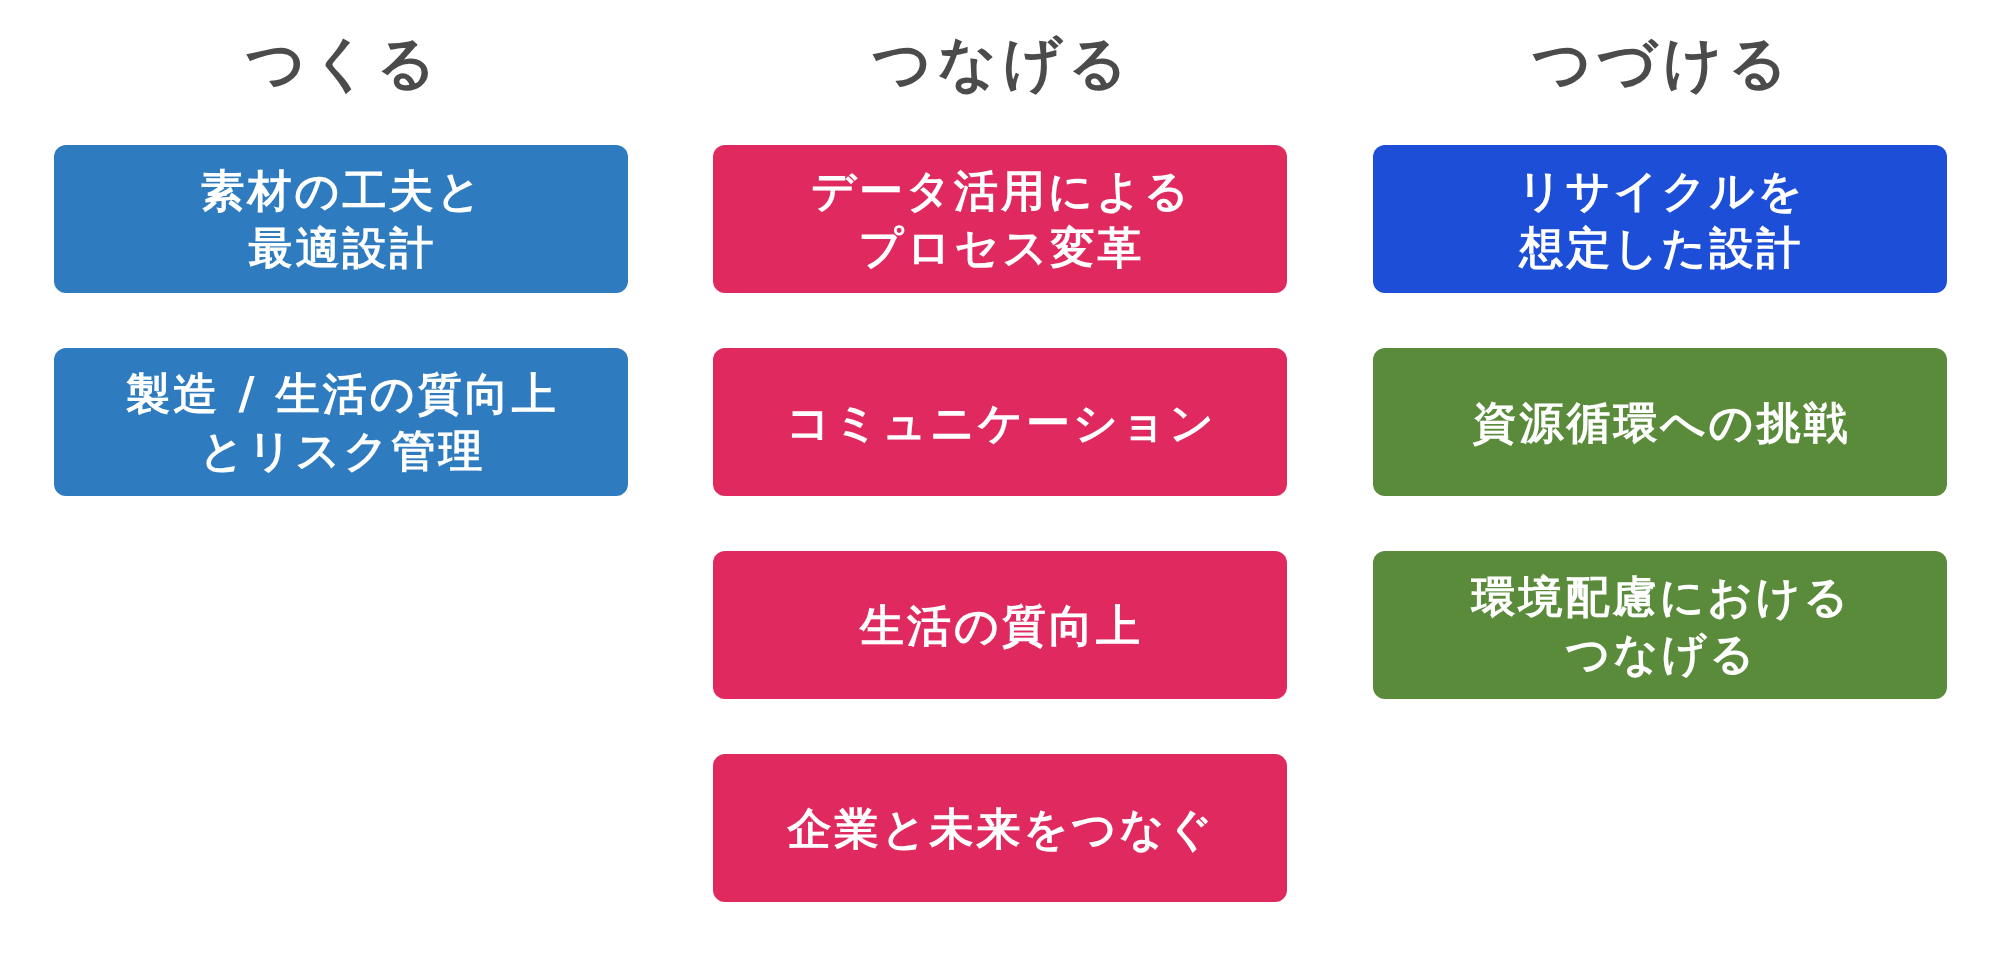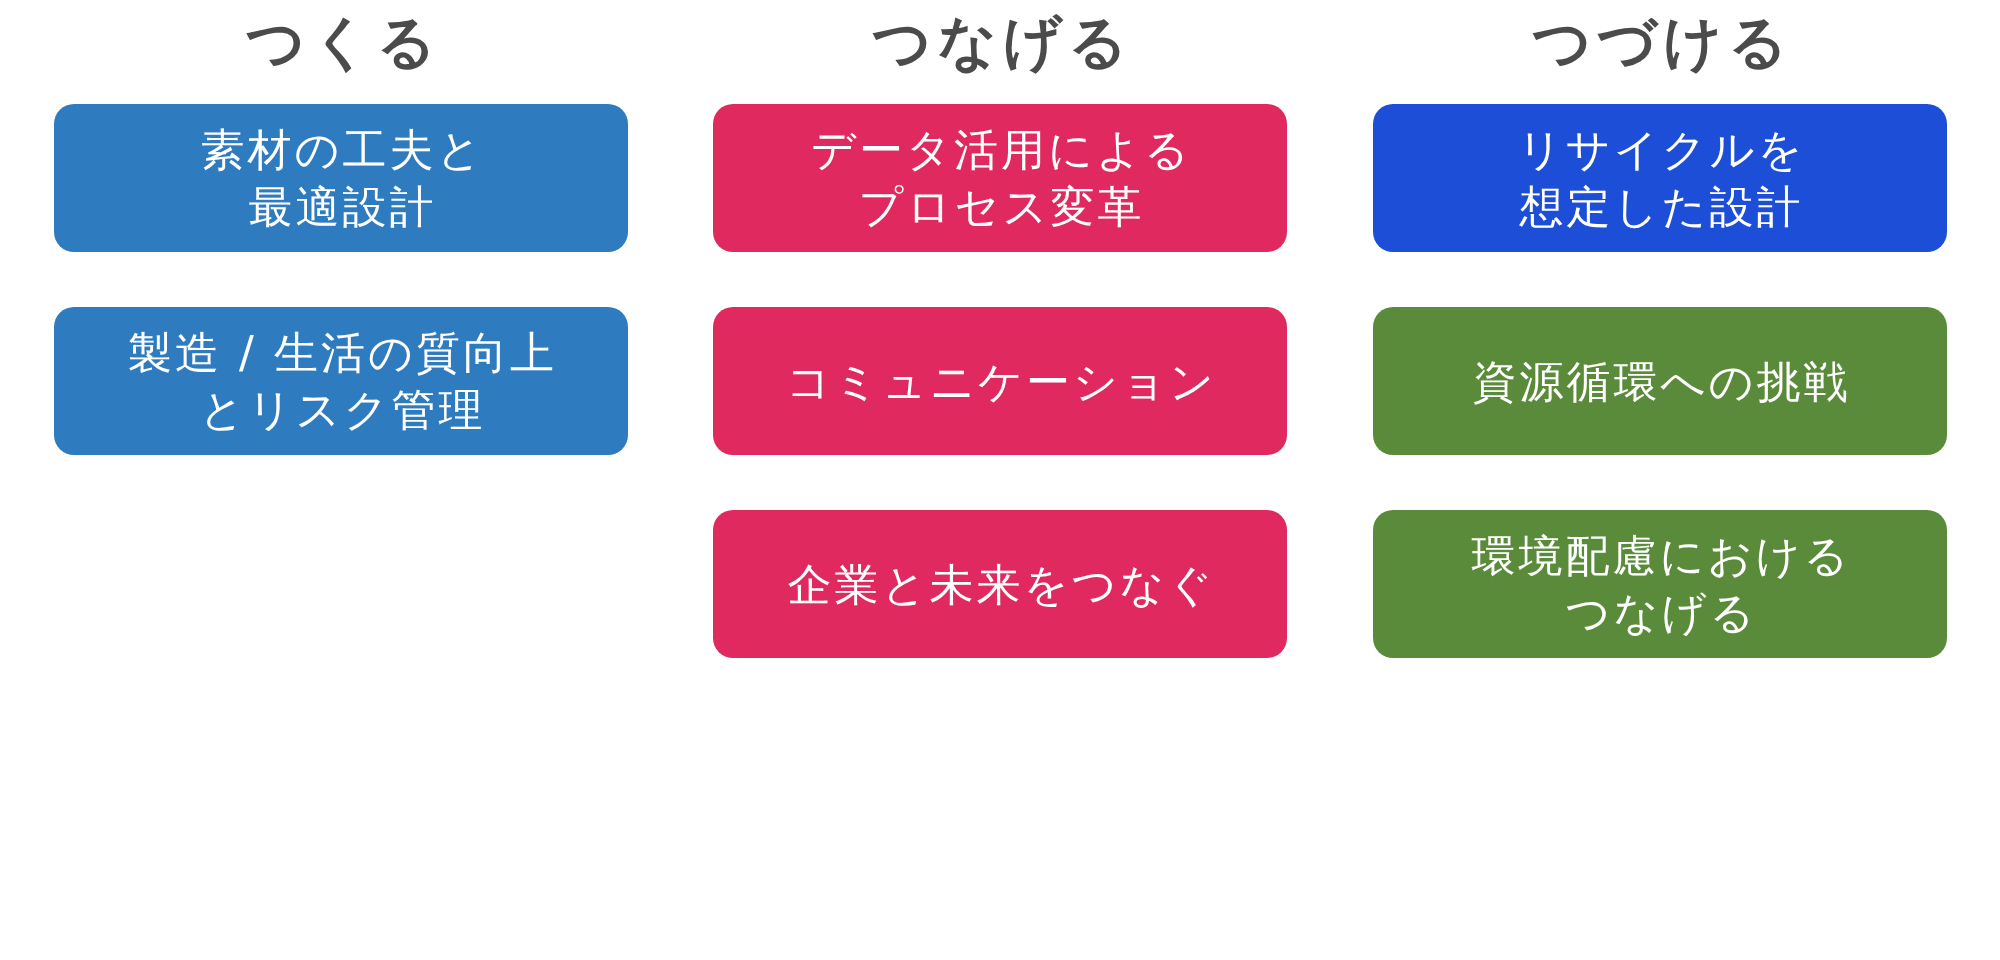--- a/index.html
+++ b/index.html
@@ -21,41 +21,41 @@
     top: 0;
     width: 574px;
     display: flex;
     flex-direction: column;
     align-items: stretch;
   }
   .col-1 { left: 54px; }
   .col-2 { left: 713px; }
   .col-3 { left: 1373px; }
   .column-header {
-    height: 104px;
+    height: 145px;
     display: flex;
     align-items: center;
     justify-content: center;
     font-size: 58px;
     font-weight: bold;
     letter-spacing: 6px;
     text-indent: 6px;
     padding-bottom: 18px;
   }
   .box {
     height: 148px;
     margin-bottom: 55px;
-    border-radius: 20px;
+    border-radius: 12px;
     display: flex;
     flex-direction: column;
     justify-content: center;
     align-items: center;
     text-align: center;
     color: #ffffff;
-    font-weight: normal;
+    font-weight: bold;
     font-size: 44px;
     line-height: 57px;
     letter-spacing: 3px;
     text-indent: 3px;
   }
   .box .line { display: block; }
 </style>
 </head>
 <body>
 
@@ -76,20 +76,23 @@
   <section class="column col-2">
     <h2 class="column-header" style="color: rgb(75, 75, 75);">つなげる</h2>
     <div class="box" style="background-color: rgb(224, 42, 95);">
       <span class="line">データ活用による</span>
       <span class="line">プロセス変革</span>
     </div>
     <div class="box" style="background-color: rgb(224, 42, 95);">
       <span class="line">コミュニケーション</span>
     </div>
     <div class="box" style="background-color: rgb(224, 42, 95);">
+      <span class="line">生活の質向上</span>
+    </div>
+    <div class="box" style="background-color: rgb(224, 42, 95);">
       <span class="line">企業と未来をつなぐ</span>
     </div>
   </section>
 
   <section class="column col-3">
     <h2 class="column-header" style="color: rgb(75, 75, 75);">つづける</h2>
     <div class="box" style="background-color: #1d4ed8;">
       <span class="line">リサイクルを</span>
       <span class="line">想定した設計</span>
     </div>

